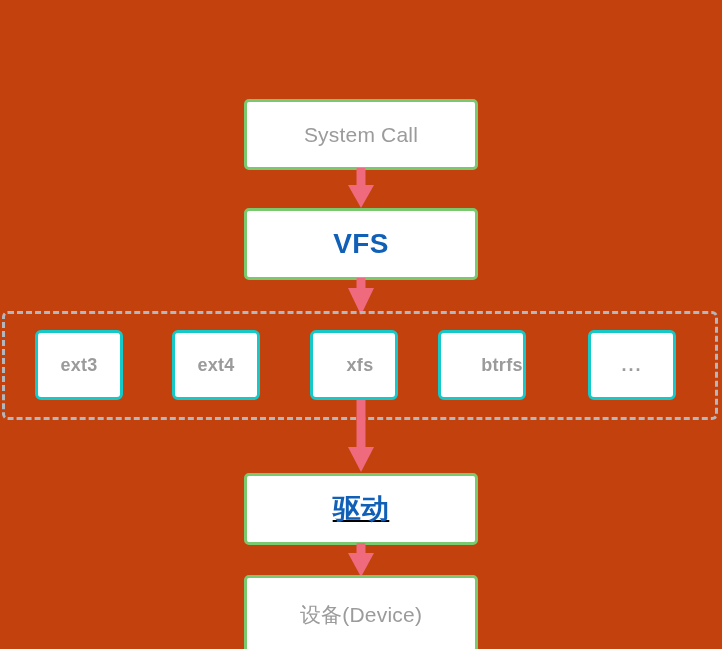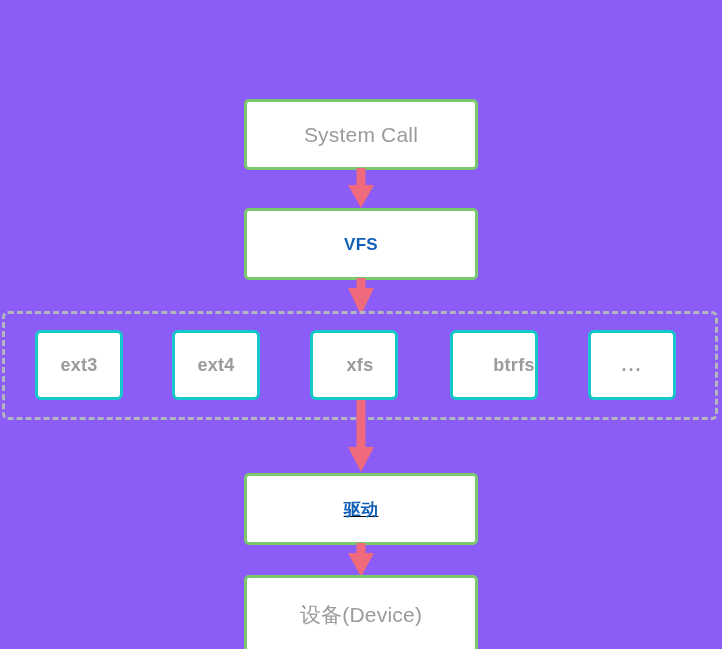--- a/index.html
+++ b/index.html
@@ -11,21 +11,21 @@
     width: 722px;
     height: 649px;
     overflow: hidden;
     font-family: "Liberation Sans", "DejaVu Sans", sans-serif;
   }
 
   #diagram {
     position: relative;
     width: 722px;
     height: 649px;
-    background: #8b5cf6;
+    background: #c2410c;
     text-align: right;
   }
 
   
   .node {
     position: absolute;
     box-sizing: border-box;
     display: flex;
     align-items: center;
     justify-content: center;
@@ -49,21 +49,21 @@
 
   .label-gray {
     color: #9b9b9b;
     font-size: 21px;
     font-weight: 400;
     letter-spacing: 0.2px;
   }
 
   .label-blue {
     color: #1160b8;
-    font-size: 17px;
+    font-size: 28px;
     font-weight: bold;
     letter-spacing: 0.3px;
   }
 
   .label-gray-sm {
     color: #9b9b9b;
     font-size: 18px;
     font-weight: bold;
     letter-spacing: 0.3px;
   }
@@ -95,21 +95,21 @@
 
   
   .fs-node {
     top: 330px;
     width: 88px;
     height: 70px;
   }
   #node-ext3  { left:  35px; }
   #node-ext4  { left: 172px; }
   #node-xfs   { left: 310px; padding-left: 12px; }
-  #node-btrfs { left: 450px; padding-left: 40px; }
+  #node-btrfs { left: 438px; padding-left: 40px; }
   #node-more  { left: 588px; }
 
   
   .arrow {
     position: absolute;
     left: 0;
     width: 722px;
     pointer-events: none;
   }
   .arrow svg { display: block; overflow: visible; }

